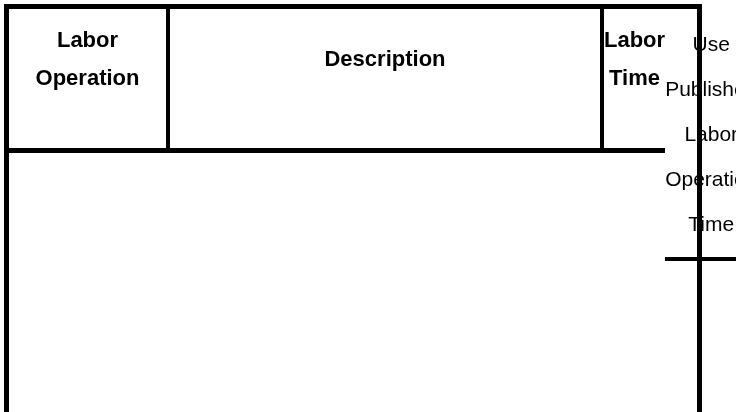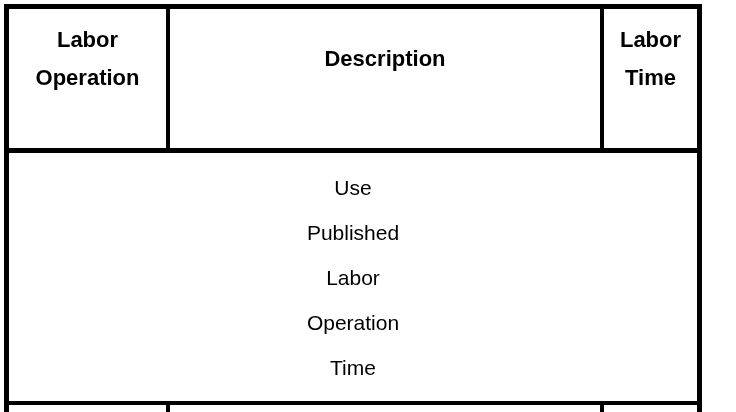--- a/index.html
+++ b/index.html
@@ -20,21 +20,20 @@
     position: absolute;
     left: 4px;
     top: 4px;
     width: 698px;
     height: 408px;
     box-sizing: border-box;
     border-top: 5px solid #000;
     border-left: 5px solid #000;
     border-right: 5px solid #000;
     display: flex;
-    flex-direction: column;
     background: #ffffff;
   }
   .row { display: flex; min-height: 0; }
   .row.header { height: 139px; border-bottom: 5px solid #000; }
   .row.data   { height: 248px; border-bottom: 4px solid #000; }
   .row.stub   { flex: 1; }
   .cell { box-sizing: border-box; min-width: 0; }
   .c1 { width: 161px; border-right: 4px solid #000; }
   .c2 { width: 434px; border-right: 4px solid #000; }
   .c3 { flex: 1; }

